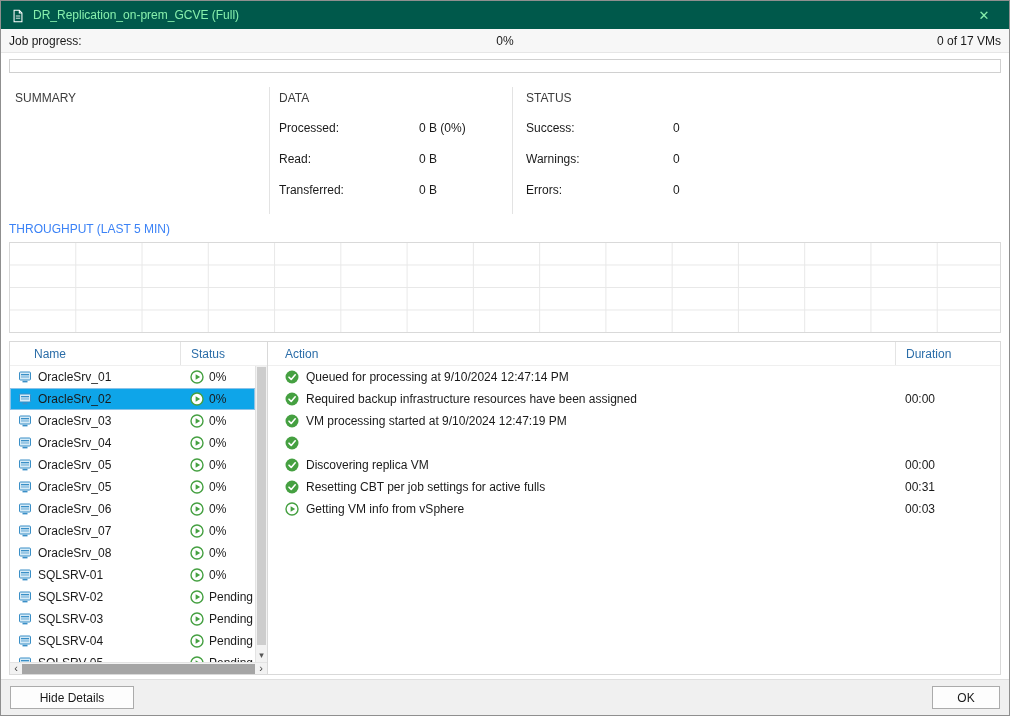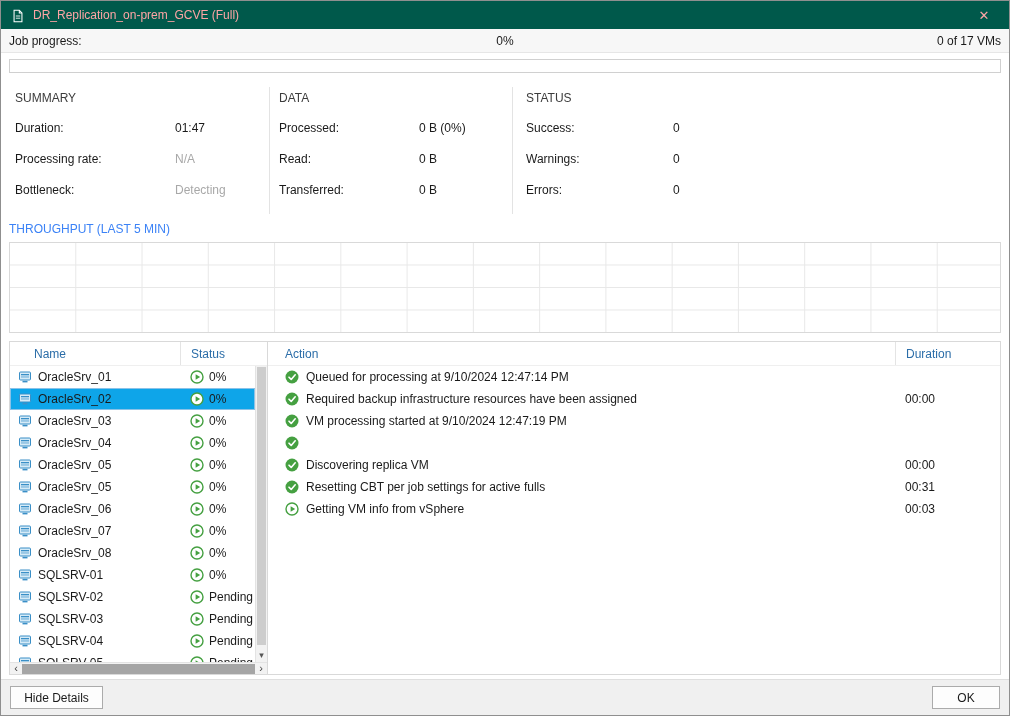--- a/index.html
+++ b/index.html
@@ -1,21 +1,21 @@
 <!DOCTYPE html>
 <html><head>
 <meta charset="utf-8">
 <style>
   * { margin:0; padding:0; box-sizing:border-box; }
   html,body { width:1010px; height:716px; overflow:hidden; }
   body { font-family:"Liberation Sans","DejaVu Sans",sans-serif; font-size:12px; color:#1a1a1a; background:#fff; }
   .dialog { width:1010px; height:716px; display:flex; flex-direction:column; background:#fff; border:1px solid #8f8f8f; }
 
   
-  .titlebar { flex:0 0 28px; background:#00594B; color:#fca5a5; display:flex; align-items:center; padding:0 10px; gap:8px; }
+  .titlebar { flex:0 0 28px; background:#00594B; color:#86efac; display:flex; align-items:center; padding:0 10px; gap:8px; }
   .titlebar .title { flex:1; font-size:12px; }
   .close-btn { width:30px; height:28px; display:flex; align-items:center; justify-content:center; font-size:13px; cursor:default; }
 
   
   .progress-header { position:relative; flex:0 0 24px; display:flex; align-items:center; padding:0 8px; background:#f7f7f7; border-bottom:1px solid #e6e6e6; }
   .progress-percent { position:absolute; left:50%; transform:translateX(-50%); }
   .progress-vms { margin-left:auto; }
   .progress-track { flex:0 0 14px; margin:6px 8px 8px; border:1px solid #d0d0d0; background:#fff; }
   .progress-fill { height:100%; width:0; background:#45A041; }
 
@@ -65,21 +65,21 @@
   .hcell-duration { flex:0 0 105px; border-left:1px solid #e4e4e4; padding-left:10px; height:100%; display:flex; align-items:center; }
   .action-rows { flex:1; overflow:hidden; }
   .action-row { height:22px; display:flex; align-items:center; }
   .action-row .icn { margin-left:17px; margin-right:7px; }
   .action-row .txt { flex:1; overflow:hidden; white-space:nowrap; }
   .action-row .dur { flex:0 0 105px; padding-left:10px; }
 
   
   .footer { flex:0 0 36px; margin-top:4px; background:#f0f0f0; border-top:1px solid #dfdfdf; display:flex; align-items:center; padding:0 9px; }
   .btn { height:23px; border:1px solid #ababab; background:#fdfdfd; font:inherit; color:#1a1a1a; }
-  .btn-hide { width:93px; }
+  .btn-hide { width:124px; }
   .btn-ok { width:68px; margin-left:auto; }
 </style>
 </head>
 <body>
 
 <div class="dialog">
 
   <div class="titlebar">
     <span class="icn">
       <svg viewBox="0 0 16 16" width="16" height="16">
@@ -97,37 +97,20 @@
     <span class="progress-percent">0%</span>
     <span class="progress-vms">0 of 17 VMs</span>
   </div>
   <div class="progress-track">
     <div class="progress-fill" style="width: 0%;"></div>
   </div>
 
   <div class="stats">
     <div class="stat-col c1">
       <div class="stat-title">SUMMARY</div>
-      <div>
-
-          <div class="stat-row">
-            <span class="stat-label">Duration:</span>
-            <span class="stat-value">01:47</span>
-          </div>
-
-          <div class="stat-row">
-            <span class="stat-label">Processing rate:</span>
-            <span class="stat-value muted">N/A</span>
-          </div>
-
-          <div class="stat-row">
-            <span class="stat-label">Bottleneck:</span>
-            <span class="stat-value muted">Detecting</span>
-          </div>
-        </div>
     </div>
     <div class="stat-col c2">
       <div class="stat-title">DATA</div>
       <div>
 
           <div class="stat-row">
             <span class="stat-label">Processed:</span>
             <span class="stat-value">0 B (0%)</span>
           </div>
 

